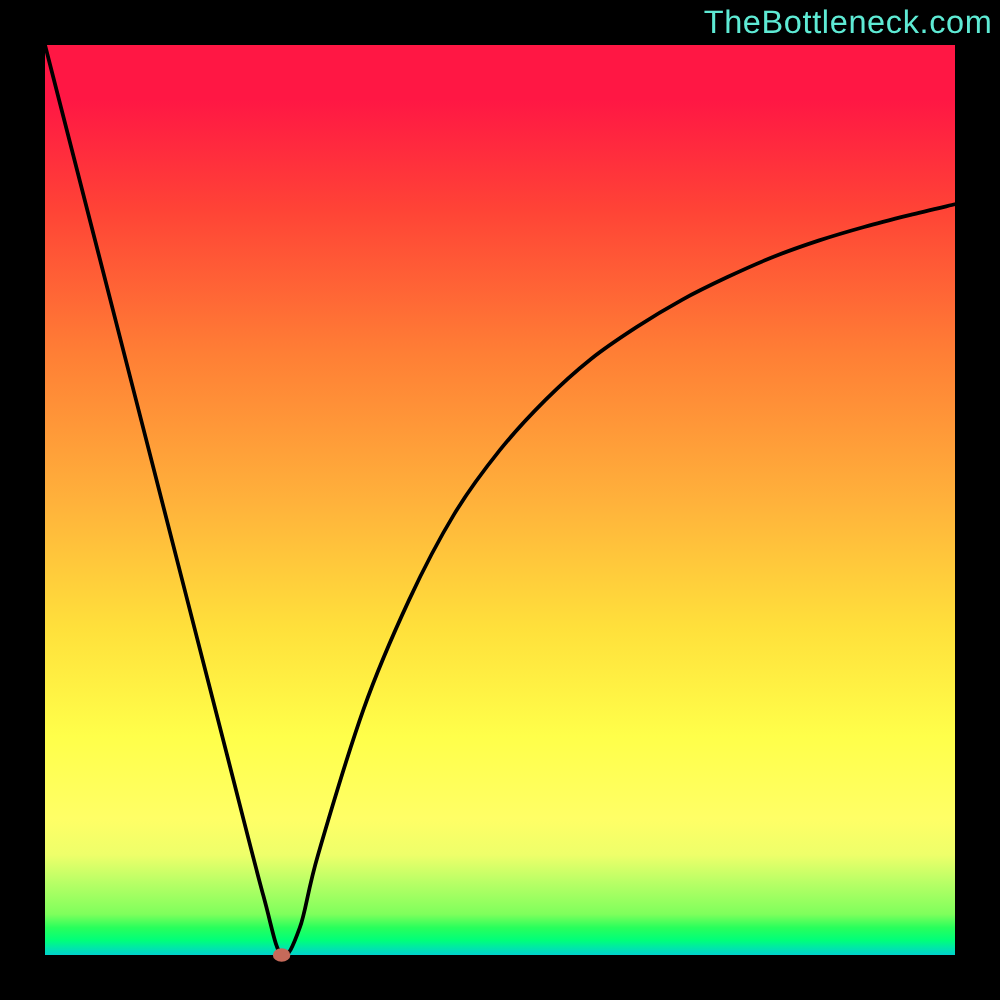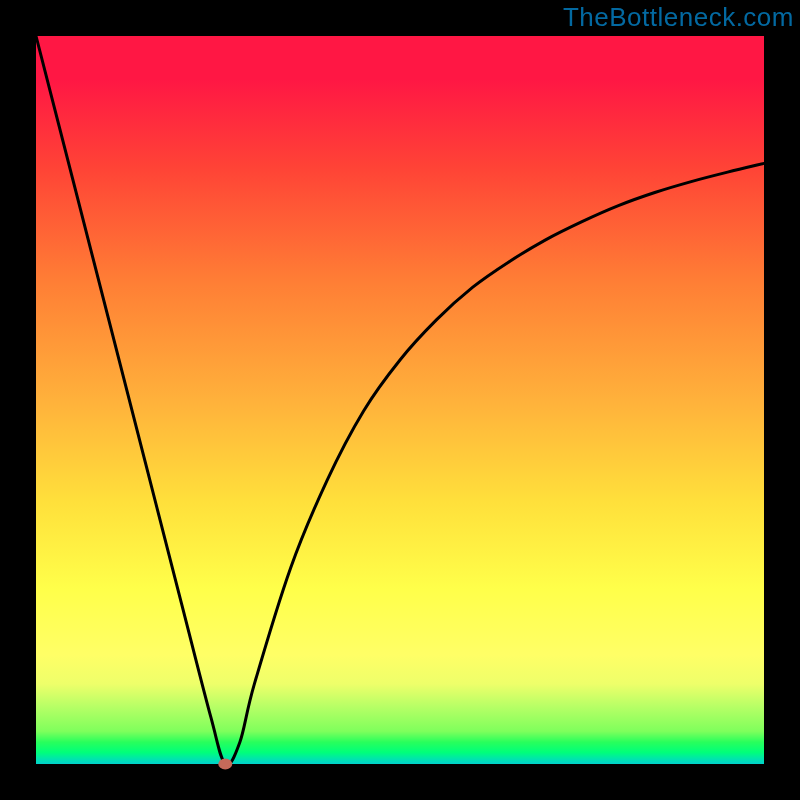--- a/index.html
+++ b/index.html
@@ -9,21 +9,21 @@
     height: 800px;
     background: #000;
     position: relative;
   }
   .watermark {
     position: absolute;
     top: 2px;
     right: 6px;
     font-family: Arial, Helvetica, sans-serif;
     font-size: 26px;
-    color: #0369a1;
+    color: #5eead4;
     letter-spacing: 0.5px;
     font-weight: 500;
   }
   .plot-wrap {
     position: absolute;
     left: 36px;
     top: 36px;
     width: 728px;
     height: 728px;
   }

